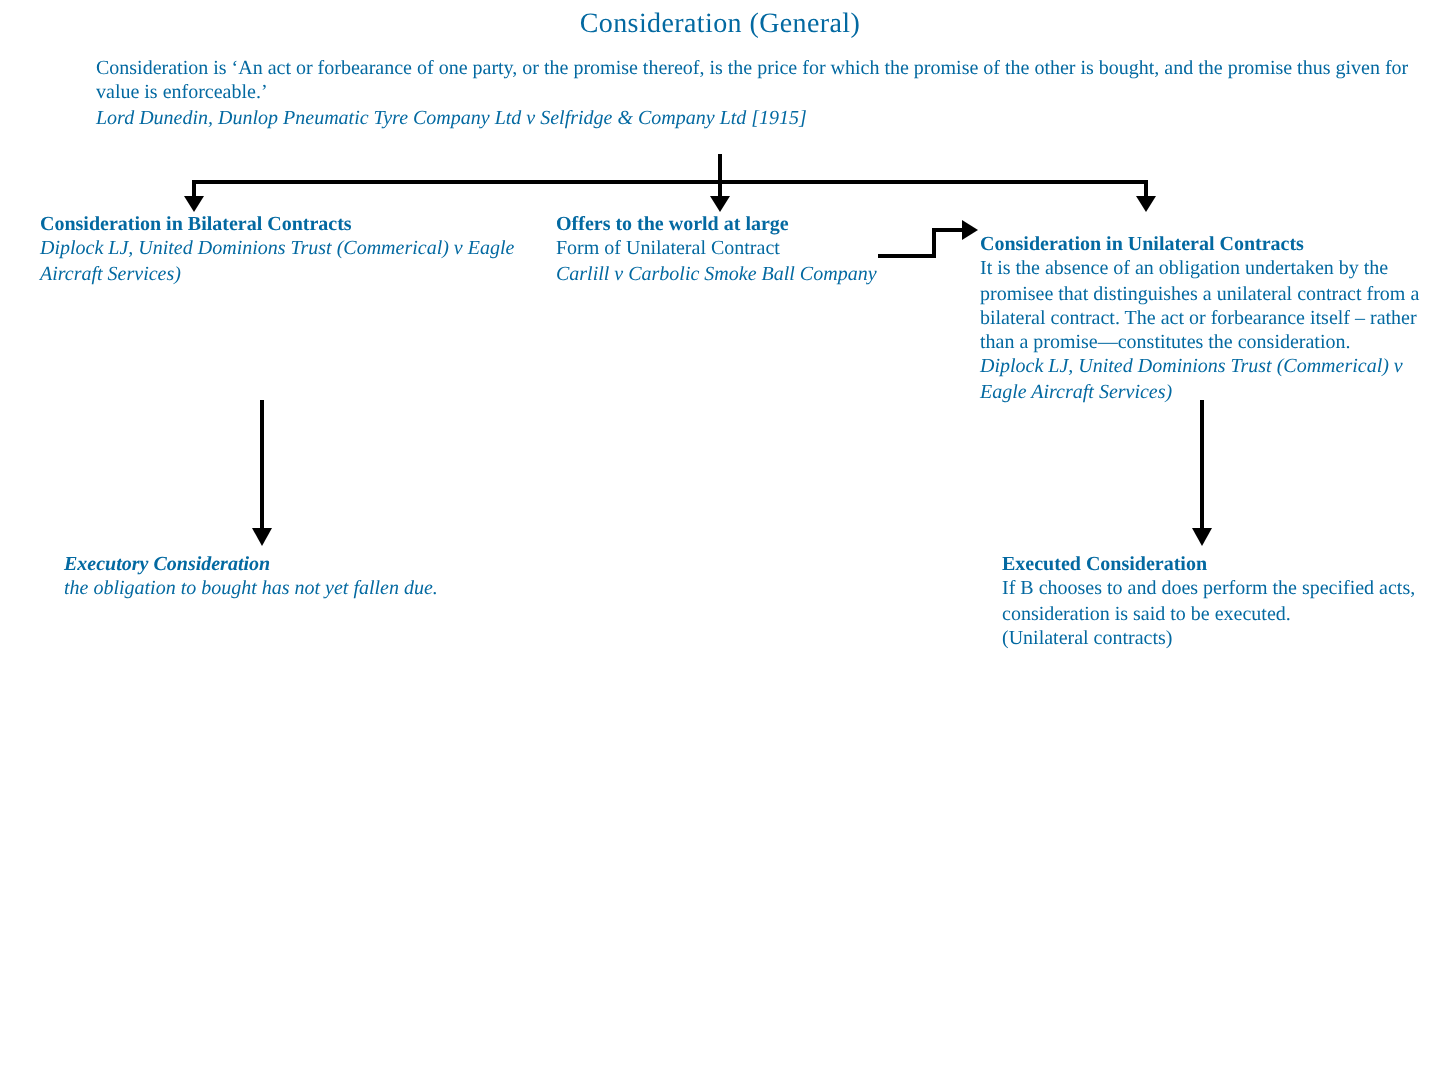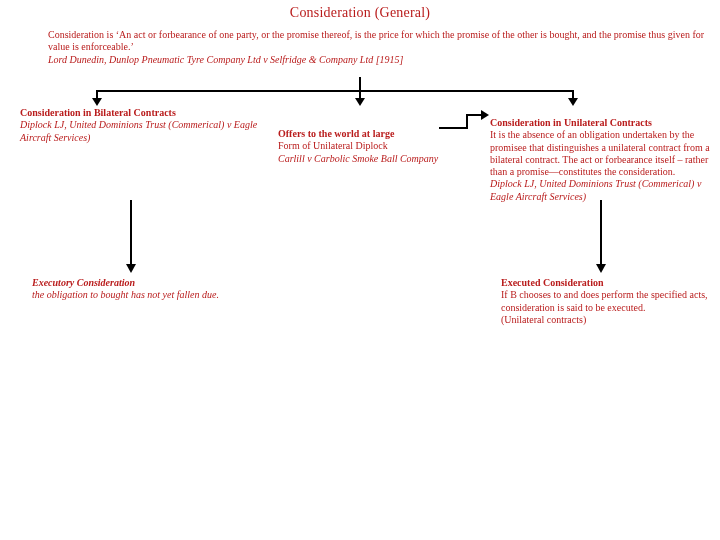--- a/index.html
+++ b/index.html
@@ -5,21 +5,21 @@
   html, body {
     margin: 0;
     padding: 0;
     background: #ffffff;
   }
   .slide {
     position: relative;
     width: 720px;
     height: 540px;
     background: #ffffff;
-    color: #b91c1c;
+    color: #0369a1;
     font-family: "Liberation Serif", "DejaVu Serif", serif;
     overflow: hidden;
   }
   .title {
     position: absolute;
     top: 5px;
     left: 0;
     width: 100%;
     text-align: center;
     font-size: 14px;
@@ -39,21 +39,21 @@
   }
   .block {
     position: absolute;
     font-size: 10px;
     line-height: 12.3px;
   }
   .heading {
     font-weight: bold;
   }
   #block-bilateral { left: 20px;  top: 107px; width: 252px; }
-  #block-offers    { left: 278px; top: 107px; width: 180px; margin-top: 21px; }
+  #block-offers    { left: 278px; top: 107px; width: 180px; }
   #block-unilateral{ left: 490px; top: 107px; width: 220px; margin-top: 10px; }
   #block-executory { left: 32px;  top: 277px; width: 245px; font-style: italic; }
   #block-executed  { left: 501px; top: 277px; width: 208px; }
   svg.connectors {
     position: absolute;
     left: 0;
     top: 0;
     pointer-events: none;
   }
 </style>
@@ -93,21 +93,21 @@
     <polygon points="596,264 606,264 601,273" fill="#000"></polygon>
   </svg>
 
   <div class="block" id="block-bilateral">
     <div class="heading">Consideration in Bilateral Contracts</div>
     <div class="citation">Diplock LJ, United Dominions Trust (Commerical) v Eagle Aircraft Services)</div>
   </div>
 
   <div class="block" id="block-offers">
     <div class="heading">Offers to the world at large</div>
-    <div class="body">Form of Unilateral Diplock</div>
+    <div class="body">Form of Unilateral Contract</div>
     <div class="citation">Carlill v Carbolic Smoke Ball Company</div>
   </div>
 
   <div class="block" id="block-unilateral">
     <div class="heading">Consideration in Unilateral Contracts</div>
     <div class="body">It is the absence of an obligation undertaken by the promisee that distinguishes a unilateral contract from a bilateral contract. The act or forbearance itself – rather than a promise—constitutes the consideration.</div>
     <div class="citation">Diplock LJ, United Dominions Trust (Commerical) v Eagle Aircraft Services)</div>
   </div>
 
   <div class="block" id="block-executory">

